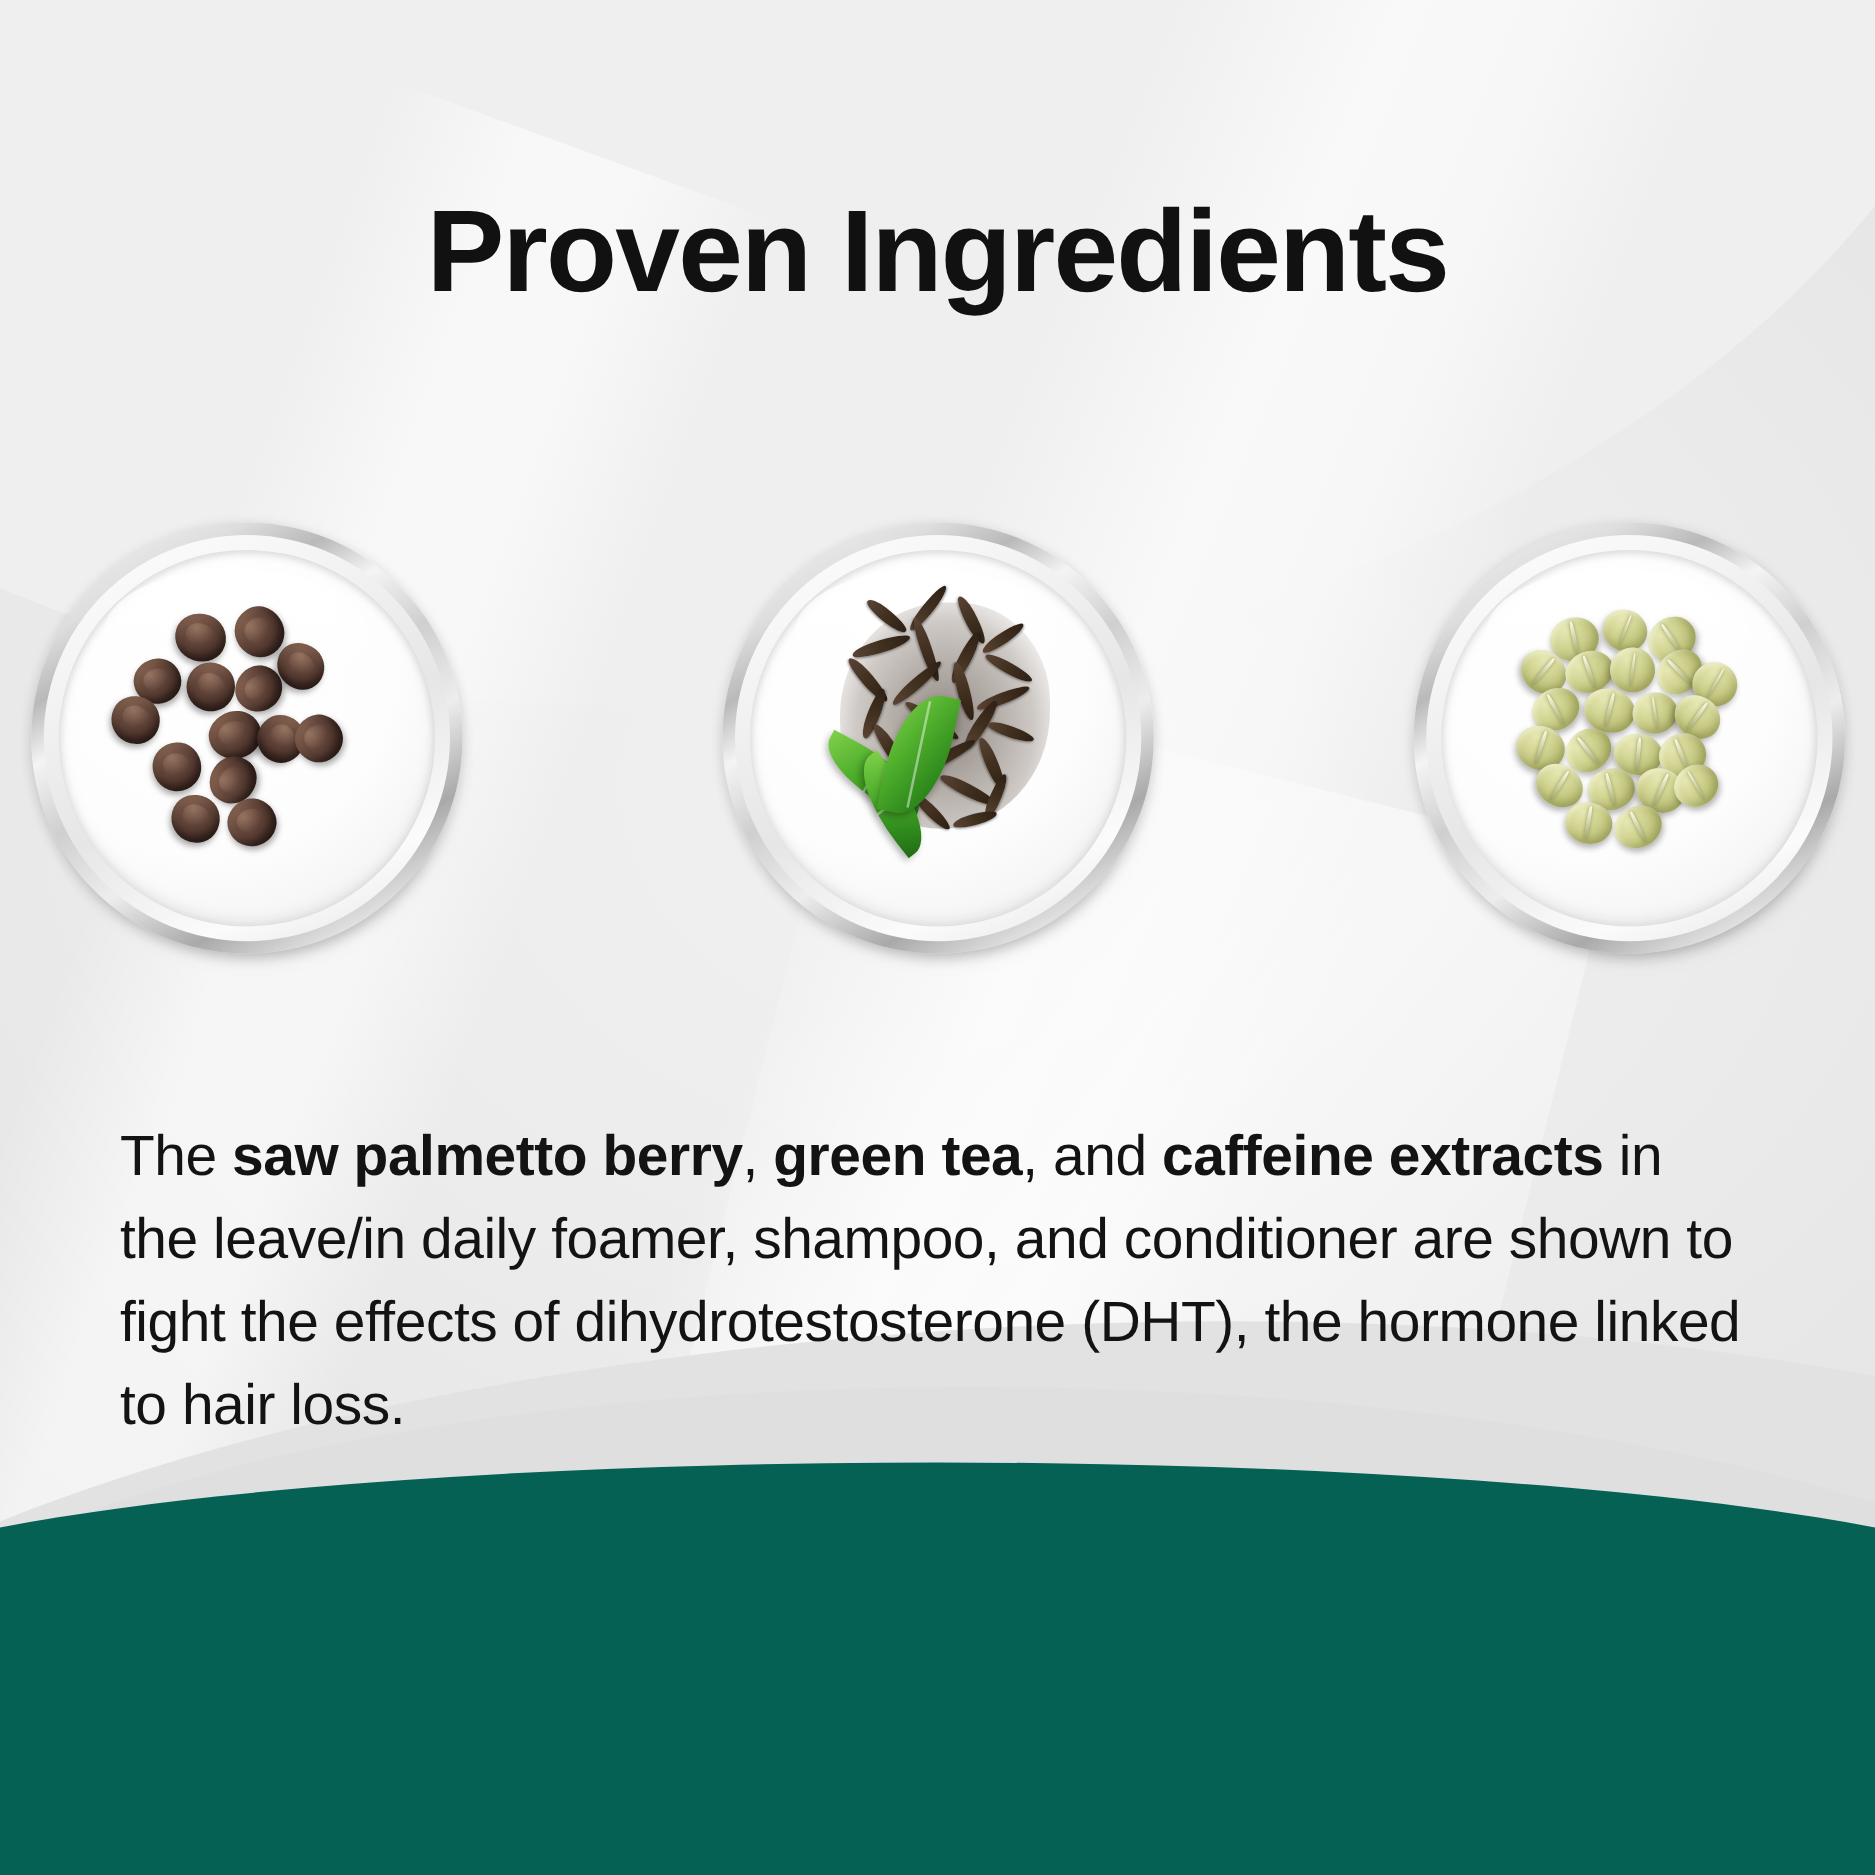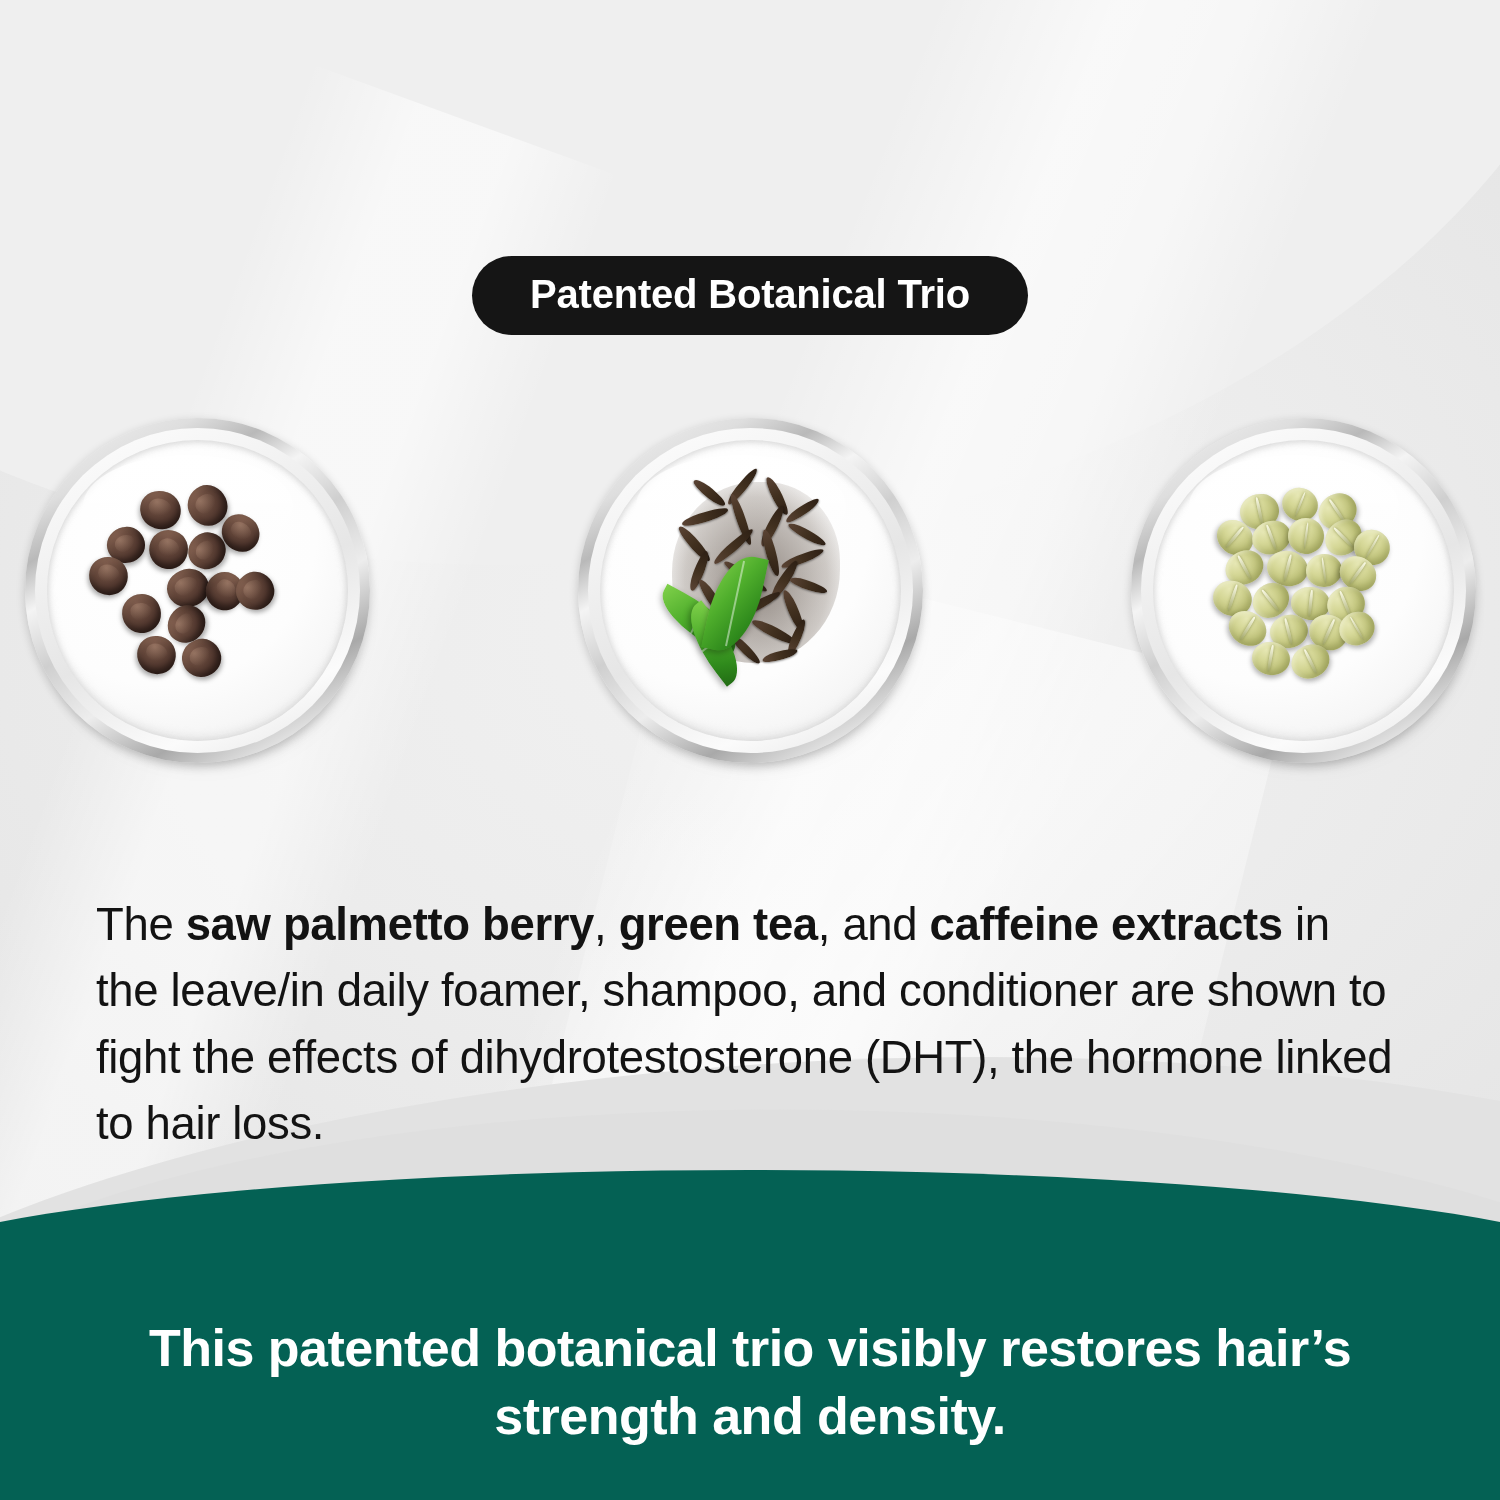--- a/index.html
+++ b/index.html
@@ -306,24 +306,22 @@
 <div class="poster">
 
   <div class="bg-base"></div>
   <div class="bg-swoosh-top"></div>
   <div class="bg-band-diag-a"></div>
   <div class="bg-band-diag-b"></div>
   <div class="bg-band-diag-c"></div>
   <div class="bg-swoosh-lower"></div>
   <div class="bg-swoosh-lower2"></div>
 
-
-  <div class="badge-wrap">
-    <div class="badge">Patented Botanical Trio</div>
-  </div>
+  <h1 class="headline">Proven Ingredients</h1>
+
 
   <div class="dish-row">
 
     <div class="dish">
       <div class="dish-shadow"></div>
       <div class="dish-glass"></div>
       <div class="dish-rim2"></div>
       <div class="dish-inner">
         <div class="dish-gloss"></div>
         <div class="contents">
@@ -417,15 +415,14 @@
         </div>
       </div>
     </div>
 
   </div>
 
   <p class="body-copy"><span>The </span><b>saw palmetto berry</b><span>, </span><b>green tea</b><span>, and </span><b>caffeine extracts</b><span> in the leave/in daily foamer, shampoo, and conditioner are shown to fight the effects of dihydrotestosterone (DHT), the hormone linked to hair loss.</span></p>
 
   <div class="footer-band"></div>
   <div class="footer-band-flat"></div>
-  <div class="footer-text">This patented botanical trio visibly restores hair’s strength and density.</div>
 
 </div>
 
 </body></html>

